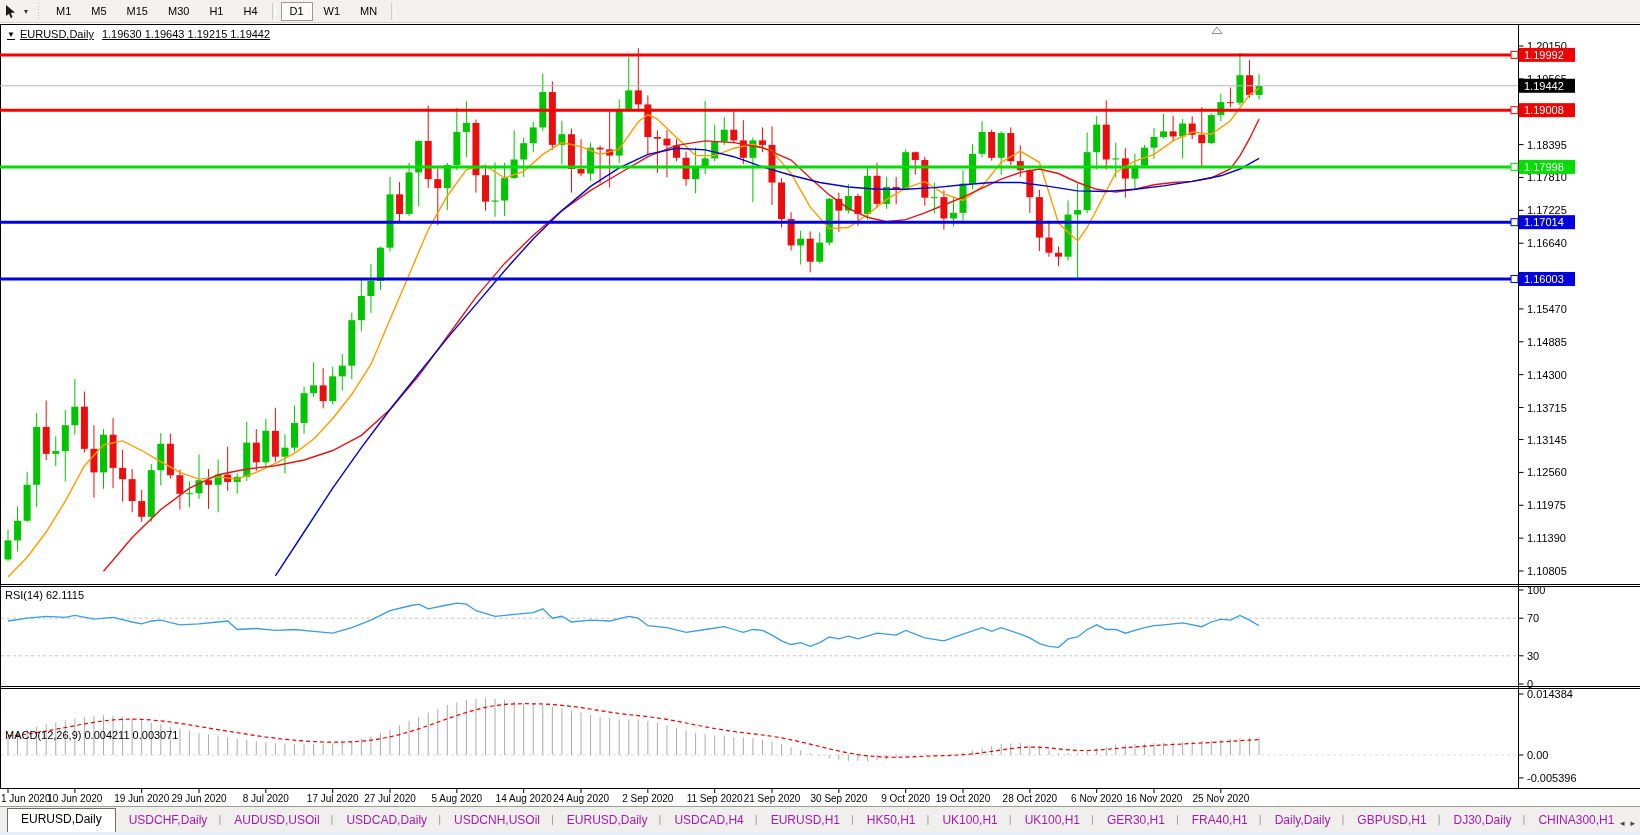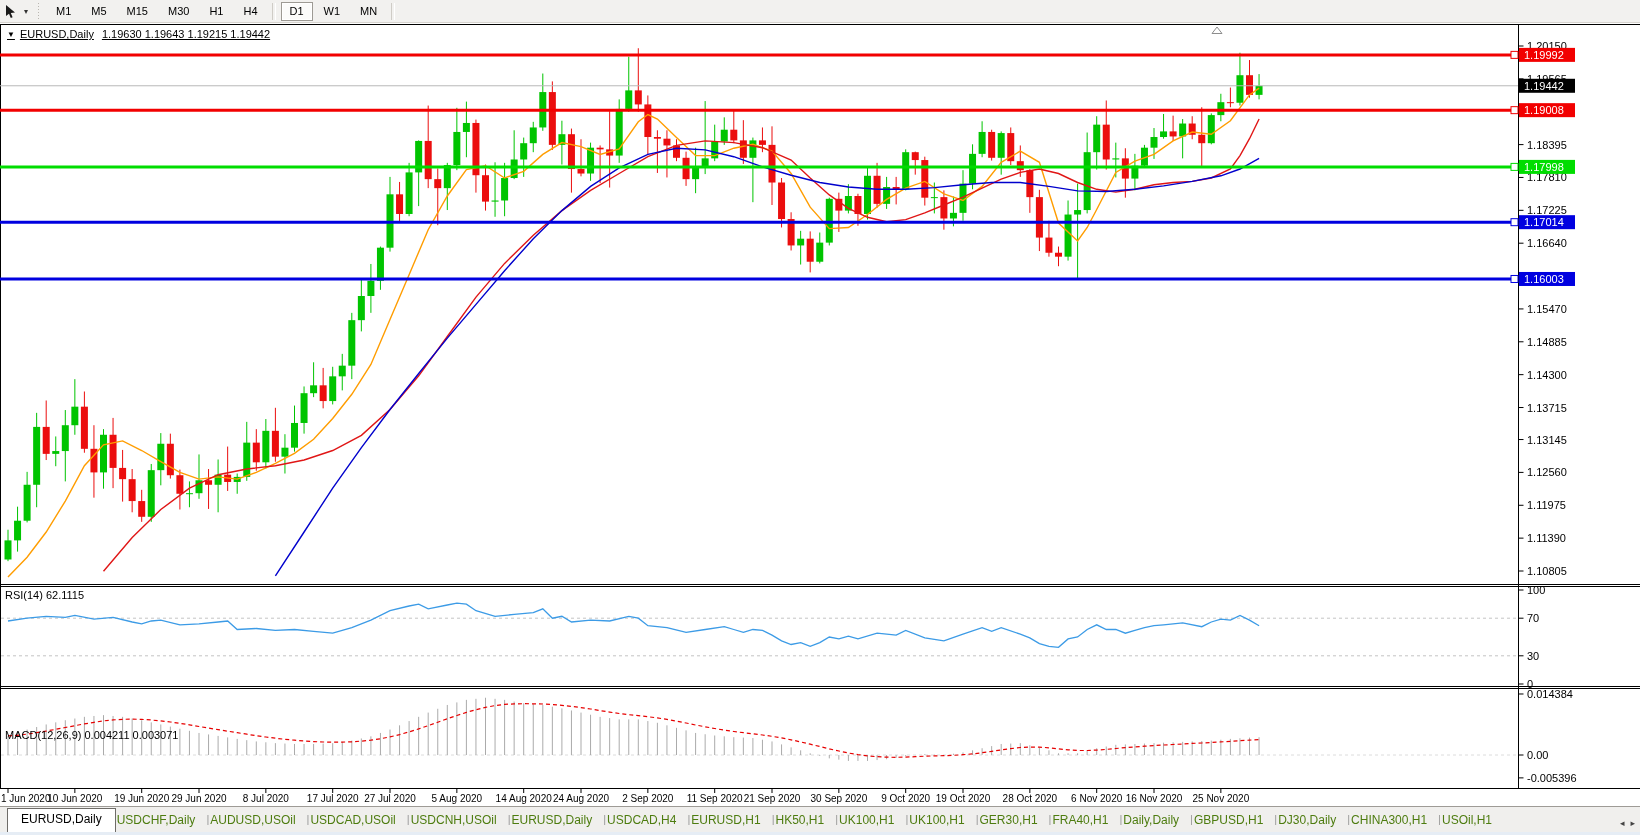--- a/index.html
+++ b/index.html
@@ -19,21 +19,21 @@
   
   .chart-title{position:absolute;top:28px;left:7px;font-size:11px;color:#000;z-index:5;white-space:nowrap;text-decoration:underline;}
   .collapse{font-size:8px;margin-right:5px;vertical-align:1px;color:#000;}
   .chart-title b{font-weight:normal;margin-right:8px;}
   .panel-label{position:absolute;left:5px;font-size:11px;color:#000;z-index:5;white-space:nowrap;}
   #chart-svg{position:absolute;top:24px;left:0;z-index:1;}
   
   .tabbar{position:absolute;top:806px;left:0;width:1640px;height:26px;background:#f0efed;
           border-top:1px solid #9e9b96;box-sizing:border-box;display:flex;align-items:flex-end;}
   #tabs{display:flex;align-items:flex-end;padding-left:7px;flex:1;overflow:hidden;}
-  .tab{font-size:12px;color:#4d7c0f;padding:4px 11px 5px 1px;white-space:nowrap;cursor:default;line-height:13px;}
+  .tab{font-size:12px;color:#a21caf;padding:4px 11px 5px 13px;white-space:nowrap;cursor:default;line-height:13px;}
   .tab.active{background:#ffffff;border:1px solid #6e6c68;border-bottom:1px solid #ffffff;color:#000;
               padding:4px 13px 6px 13px;position:relative;top:1px;z-index:2;}
   .tabdiv{color:#9a9a9a;font-size:11px;padding:4px 0 6px 0;line-height:13px;}
   .tab-arrows{display:flex;align-items:center;padding:0 5px 4px 2px;gap:6px;}
   .tab-arrows span{font-size:9px;color:#444;cursor:default;}
   .bottomstrip{position:absolute;top:832px;left:0;width:1640px;height:3px;background:#e6edf5;}
   svg text{font-family:"Liberation Sans",sans-serif;}
 </style>
 </head>
 <body>
@@ -594,21 +594,21 @@
 <div class="panel-label" style="top:589px;">RSI(14) 62.1115</div>
 <div class="panel-label" style="top:691px;margin-top:38px;">MACD(12,26,9) 0.004211 0.003071</div>
 
 <div class="tabbar">
   <div id="tabs">
       <div class="tab active">EURUSD,Daily</div>
       <div class="tab">USDCHF,Daily</div>
       <div class="tabdiv">|</div>
       <div class="tab">AUDUSD,USOil</div>
       <div class="tabdiv">|</div>
-      <div class="tab">USDCAD,USOil</div>
+      <div class="tab">USDCAD,Daily</div>
       <div class="tabdiv">|</div>
       <div class="tab">USDCNH,USOil</div>
       <div class="tabdiv">|</div>
       <div class="tab">EURUSD,Daily</div>
       <div class="tabdiv">|</div>
       <div class="tab">USDCAD,H4</div>
       <div class="tabdiv">|</div>
       <div class="tab">EURUSD,H1</div>
       <div class="tabdiv">|</div>
       <div class="tab">HK50,H1</div>

